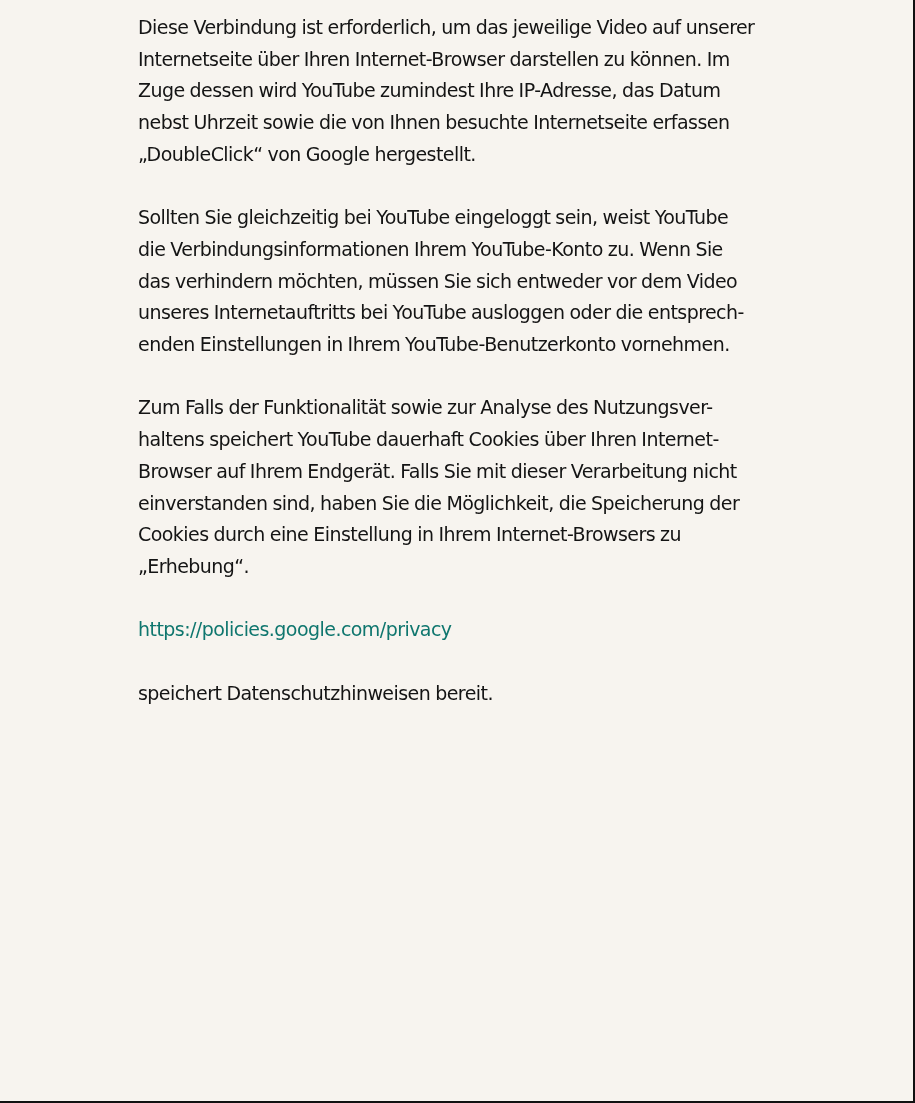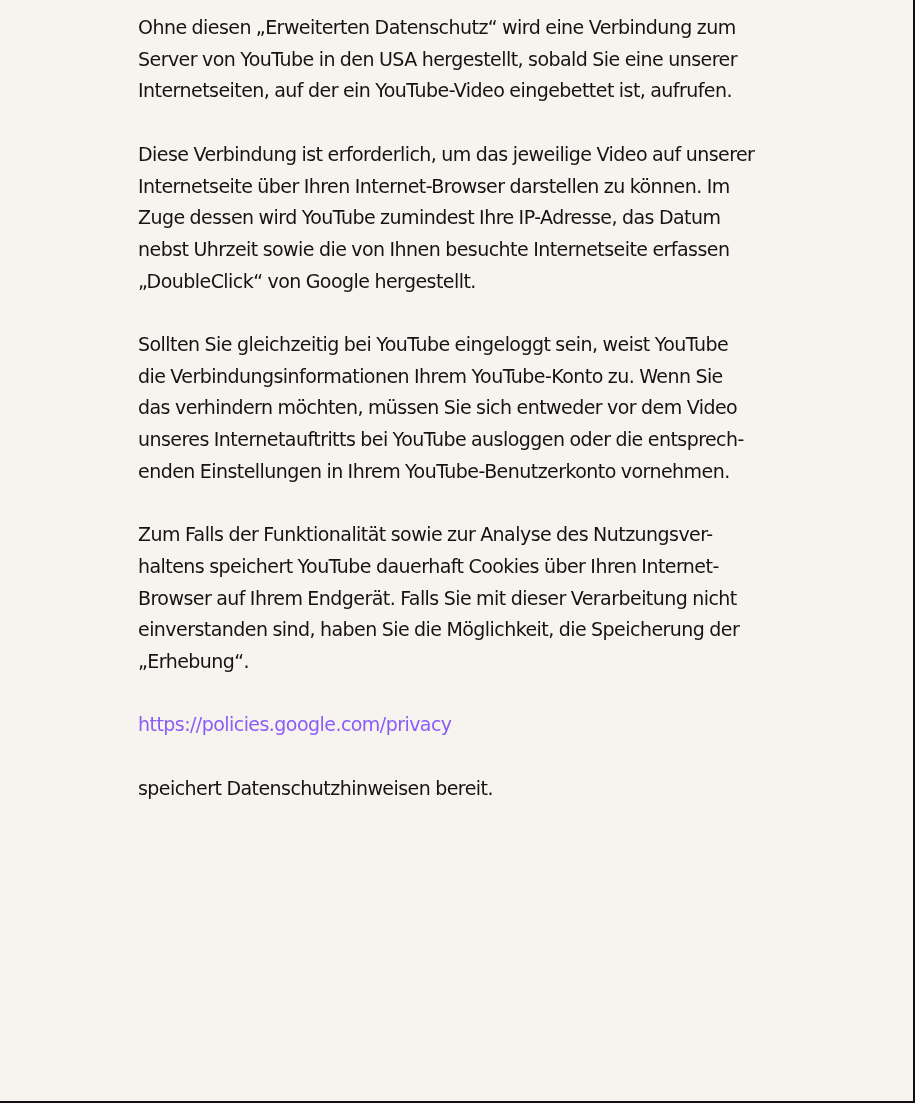--- a/index.html
+++ b/index.html
@@ -35,35 +35,30 @@
       word-spacing: -0.5px;
     }
     .para {
       margin: 0 0 31.7px 0;
     }
     .line {
       display: block;
       white-space: nowrap;
     }
     .url {
-      color: #8b5cf6;
+      color: #0f766e;
       text-decoration: none;
     }
   </style>
 </head>
 <body>
 
 <div class="page">
   <div class="content">
 
-    <p class="para">
-      <span class="line">Ohne diesen „Erweiterten Datenschutz“ wird eine Verbindung zum</span>
-      <span class="line">Server von YouTube in den USA hergestellt, sobald Sie eine unserer</span>
-      <span class="line">Internetseiten, auf der ein YouTube-Video eingebettet ist, aufrufen.</span>
-    </p>
 
     <p class="para">
       <span class="line">Diese Verbindung ist erforderlich, um das jeweilige Video auf unserer</span>
       <span class="line">Internetseite über Ihren Internet-Browser darstellen zu können. Im</span>
       <span class="line">Zuge dessen wird YouTube zumindest Ihre IP-Adresse, das Datum</span>
       <span class="line">nebst Uhrzeit sowie die von Ihnen besuchte Internetseite erfassen</span>
       <span class="line">„DoubleClick“ von Google hergestellt.</span>
     </p>
 
     <p class="para">
@@ -72,20 +67,21 @@
       <span class="line">das verhindern möchten, müssen Sie sich entweder vor dem Video</span>
       <span class="line">unseres Internetauftritts bei YouTube ausloggen oder die entsprech-</span>
       <span class="line">enden Einstellungen in Ihrem YouTube-Benutzerkonto vornehmen.</span>
     </p>
 
     <p class="para">
       <span class="line">Zum Falls der Funktionalität sowie zur Analyse des Nutzungsver-</span>
       <span class="line">haltens speichert YouTube dauerhaft Cookies über Ihren Internet-</span>
       <span class="line">Browser auf Ihrem Endgerät. Falls Sie mit dieser Verarbeitung nicht</span>
       <span class="line">einverstanden sind, haben Sie die Möglichkeit, die Speicherung der</span>
+      <span class="line">Cookies durch eine Einstellung in Ihrem Internet-Browsers zu</span>
       <span class="line">„Erhebung“.</span>
     </p>
 
 
     <p class="para">
       <span class="line url">https://policies.google.com/privacy</span>
     </p>
 
     <p class="para">
       <span class="line">speichert Datenschutzhinweisen bereit.</span>

